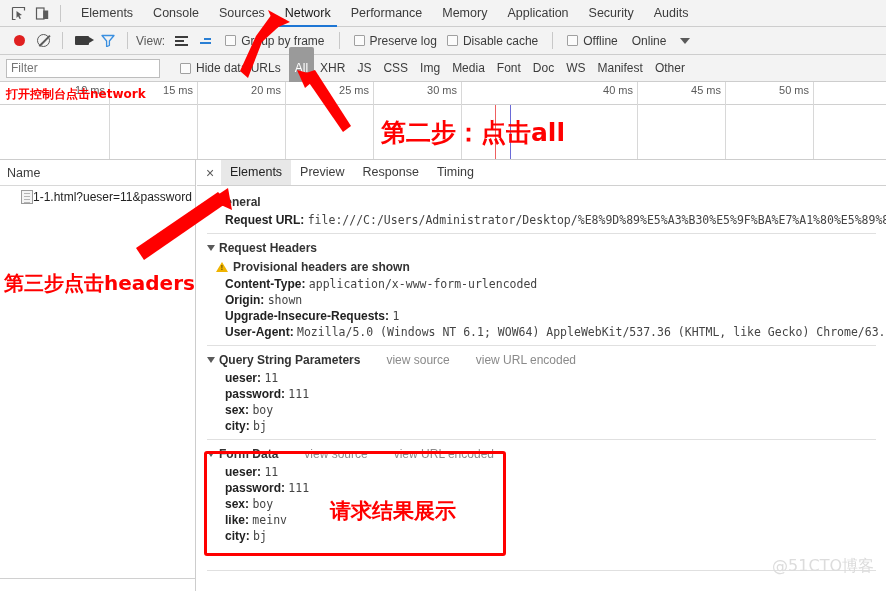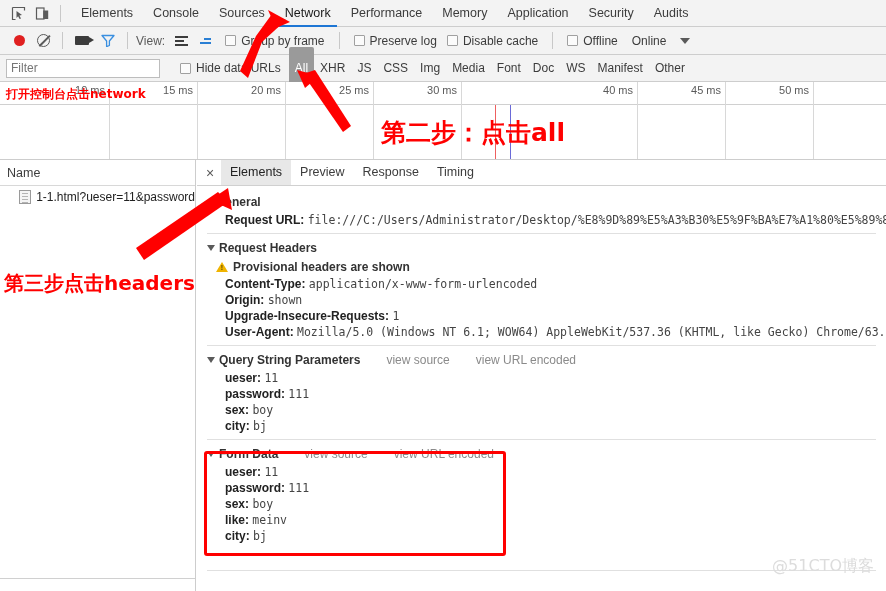--- a/index.html
+++ b/index.html
@@ -116,22 +116,22 @@
   .lowerpane { position:absolute; left:0; top:160px; width:886px; height:431px; background:#fff; }
   .leftcol {
     position:absolute; left:0; top:0; width:196px; height:431px;
     background:#fff; border-right:1px solid #cdcdcd;
   }
   .name-head {
     height:26px; border-bottom:1px solid #d8d8d8; display:flex; align-items:center;
     padding-left:7px; font-size:12.5px; color:#3c3c3c; background:#fff;
   }
   .req-row {
-    height:22px; display:flex; align-items:center; padding-left:21px; gap:5px;
-    font-size:12px; color:#222; white-space:nowrap; overflow:hidden;justify-content:flex-end;
+    height:22px; display:flex; align-items:center; padding-left:21px; 
+    font-size:12px; color:#222; white-space:nowrap; overflow:hidden;
   }
   .doc-ico {
     width:12px; height:14px; border:1px solid #9a9a9a; background:#f4f4f4;
     position:relative; flex:0 0 auto;
   }
   .doc-ico::before {
     content:""; position:absolute; left:2px; top:2px; right:2px; height:1px;
     background:#b4b4b4; box-shadow:0 3px 0 #b4b4b4, 0 6px 0 #b4b4b4, 0 9px 0 #b4b4b4;
   }
   .leftcol-bottomline {
@@ -474,16 +474,17 @@
   </svg>
   <div class="anno" style="left:381px; top:116px; font-size:25px;">第二步：点击all</div>
 
   <svg class="arrow" style="left:110px; top:186px;" width="130" height="90">
     <polygon points="108,6 118,16 34,74 26,62" fill="#ff0000"></polygon>
     <polygon points="118,2 122,24 100,14" fill="#ff0000"></polygon>
   </svg>
   <div class="anno" style="left:4px; top:270px; font-size:20px;">第三步点击headers</div>
 
   <div class="redbox" style="left:204px; top:451px; width:302px; height:105px;"></div>
+  <div class="anno" style="left:330px; top:497px; font-size:21px;">请求结果展示</div>
 
   <div class="watermark">@51CTO博客</div>
 
 </div>
 
 </body></html>

